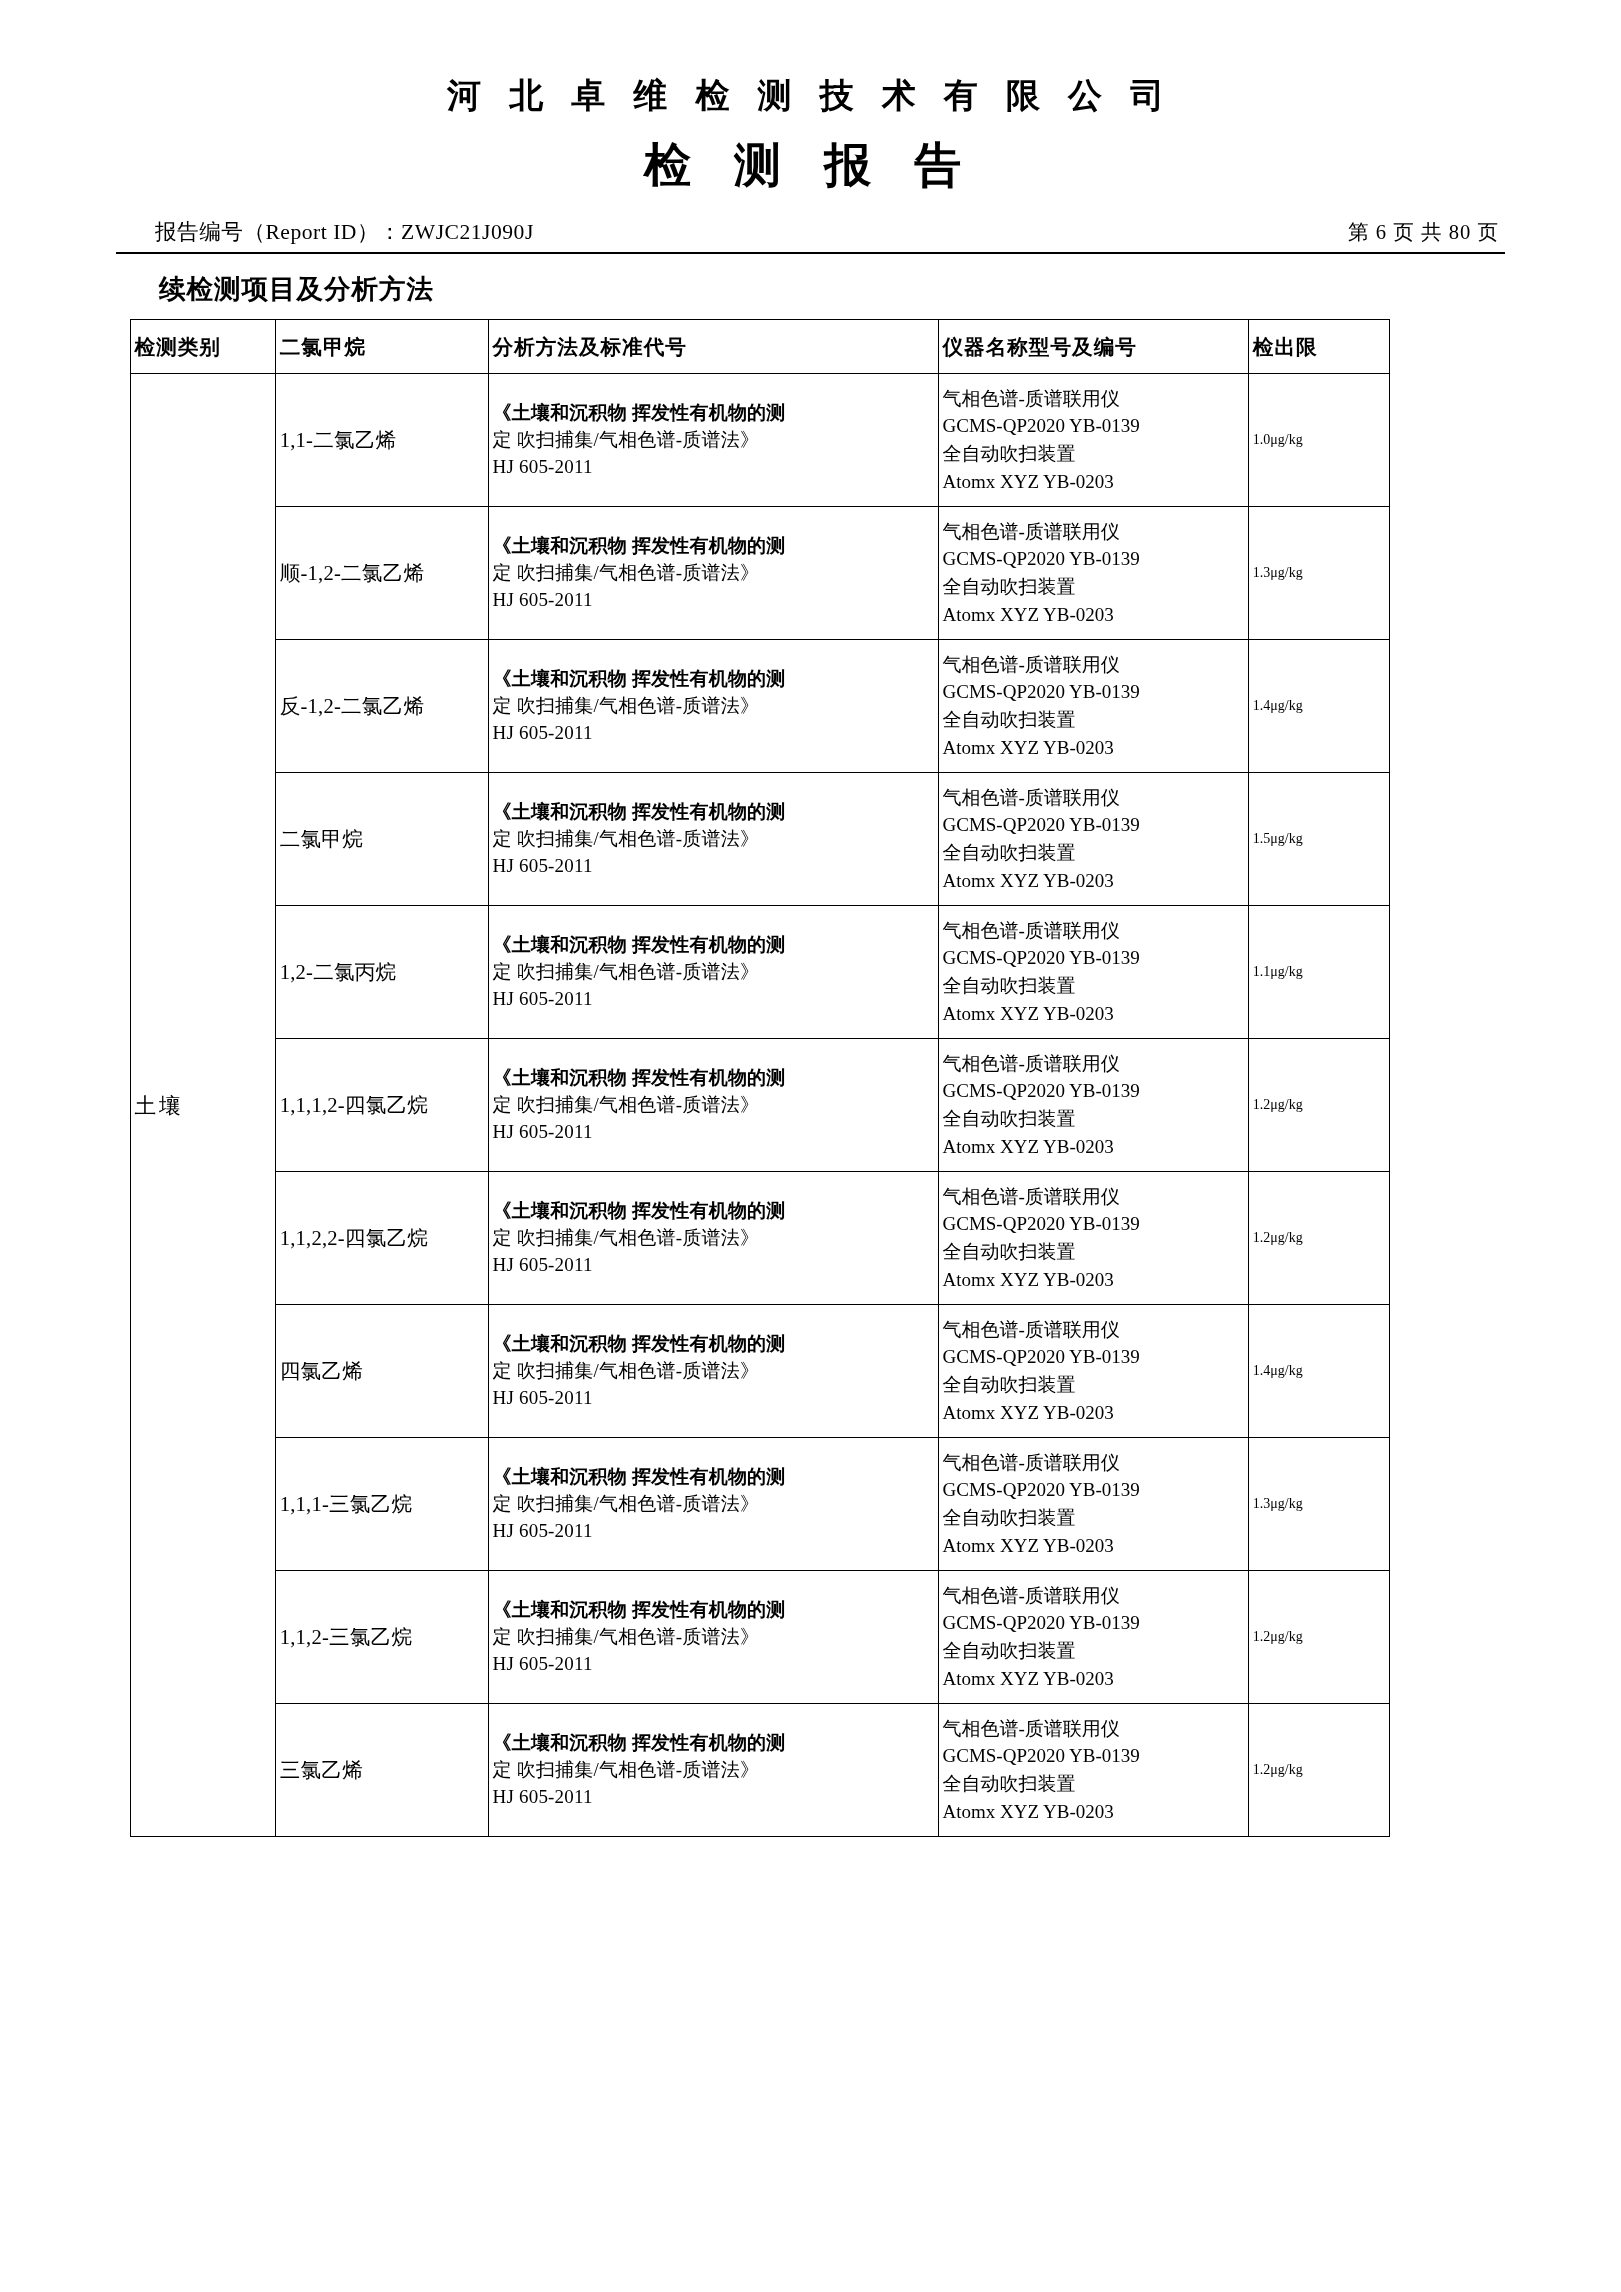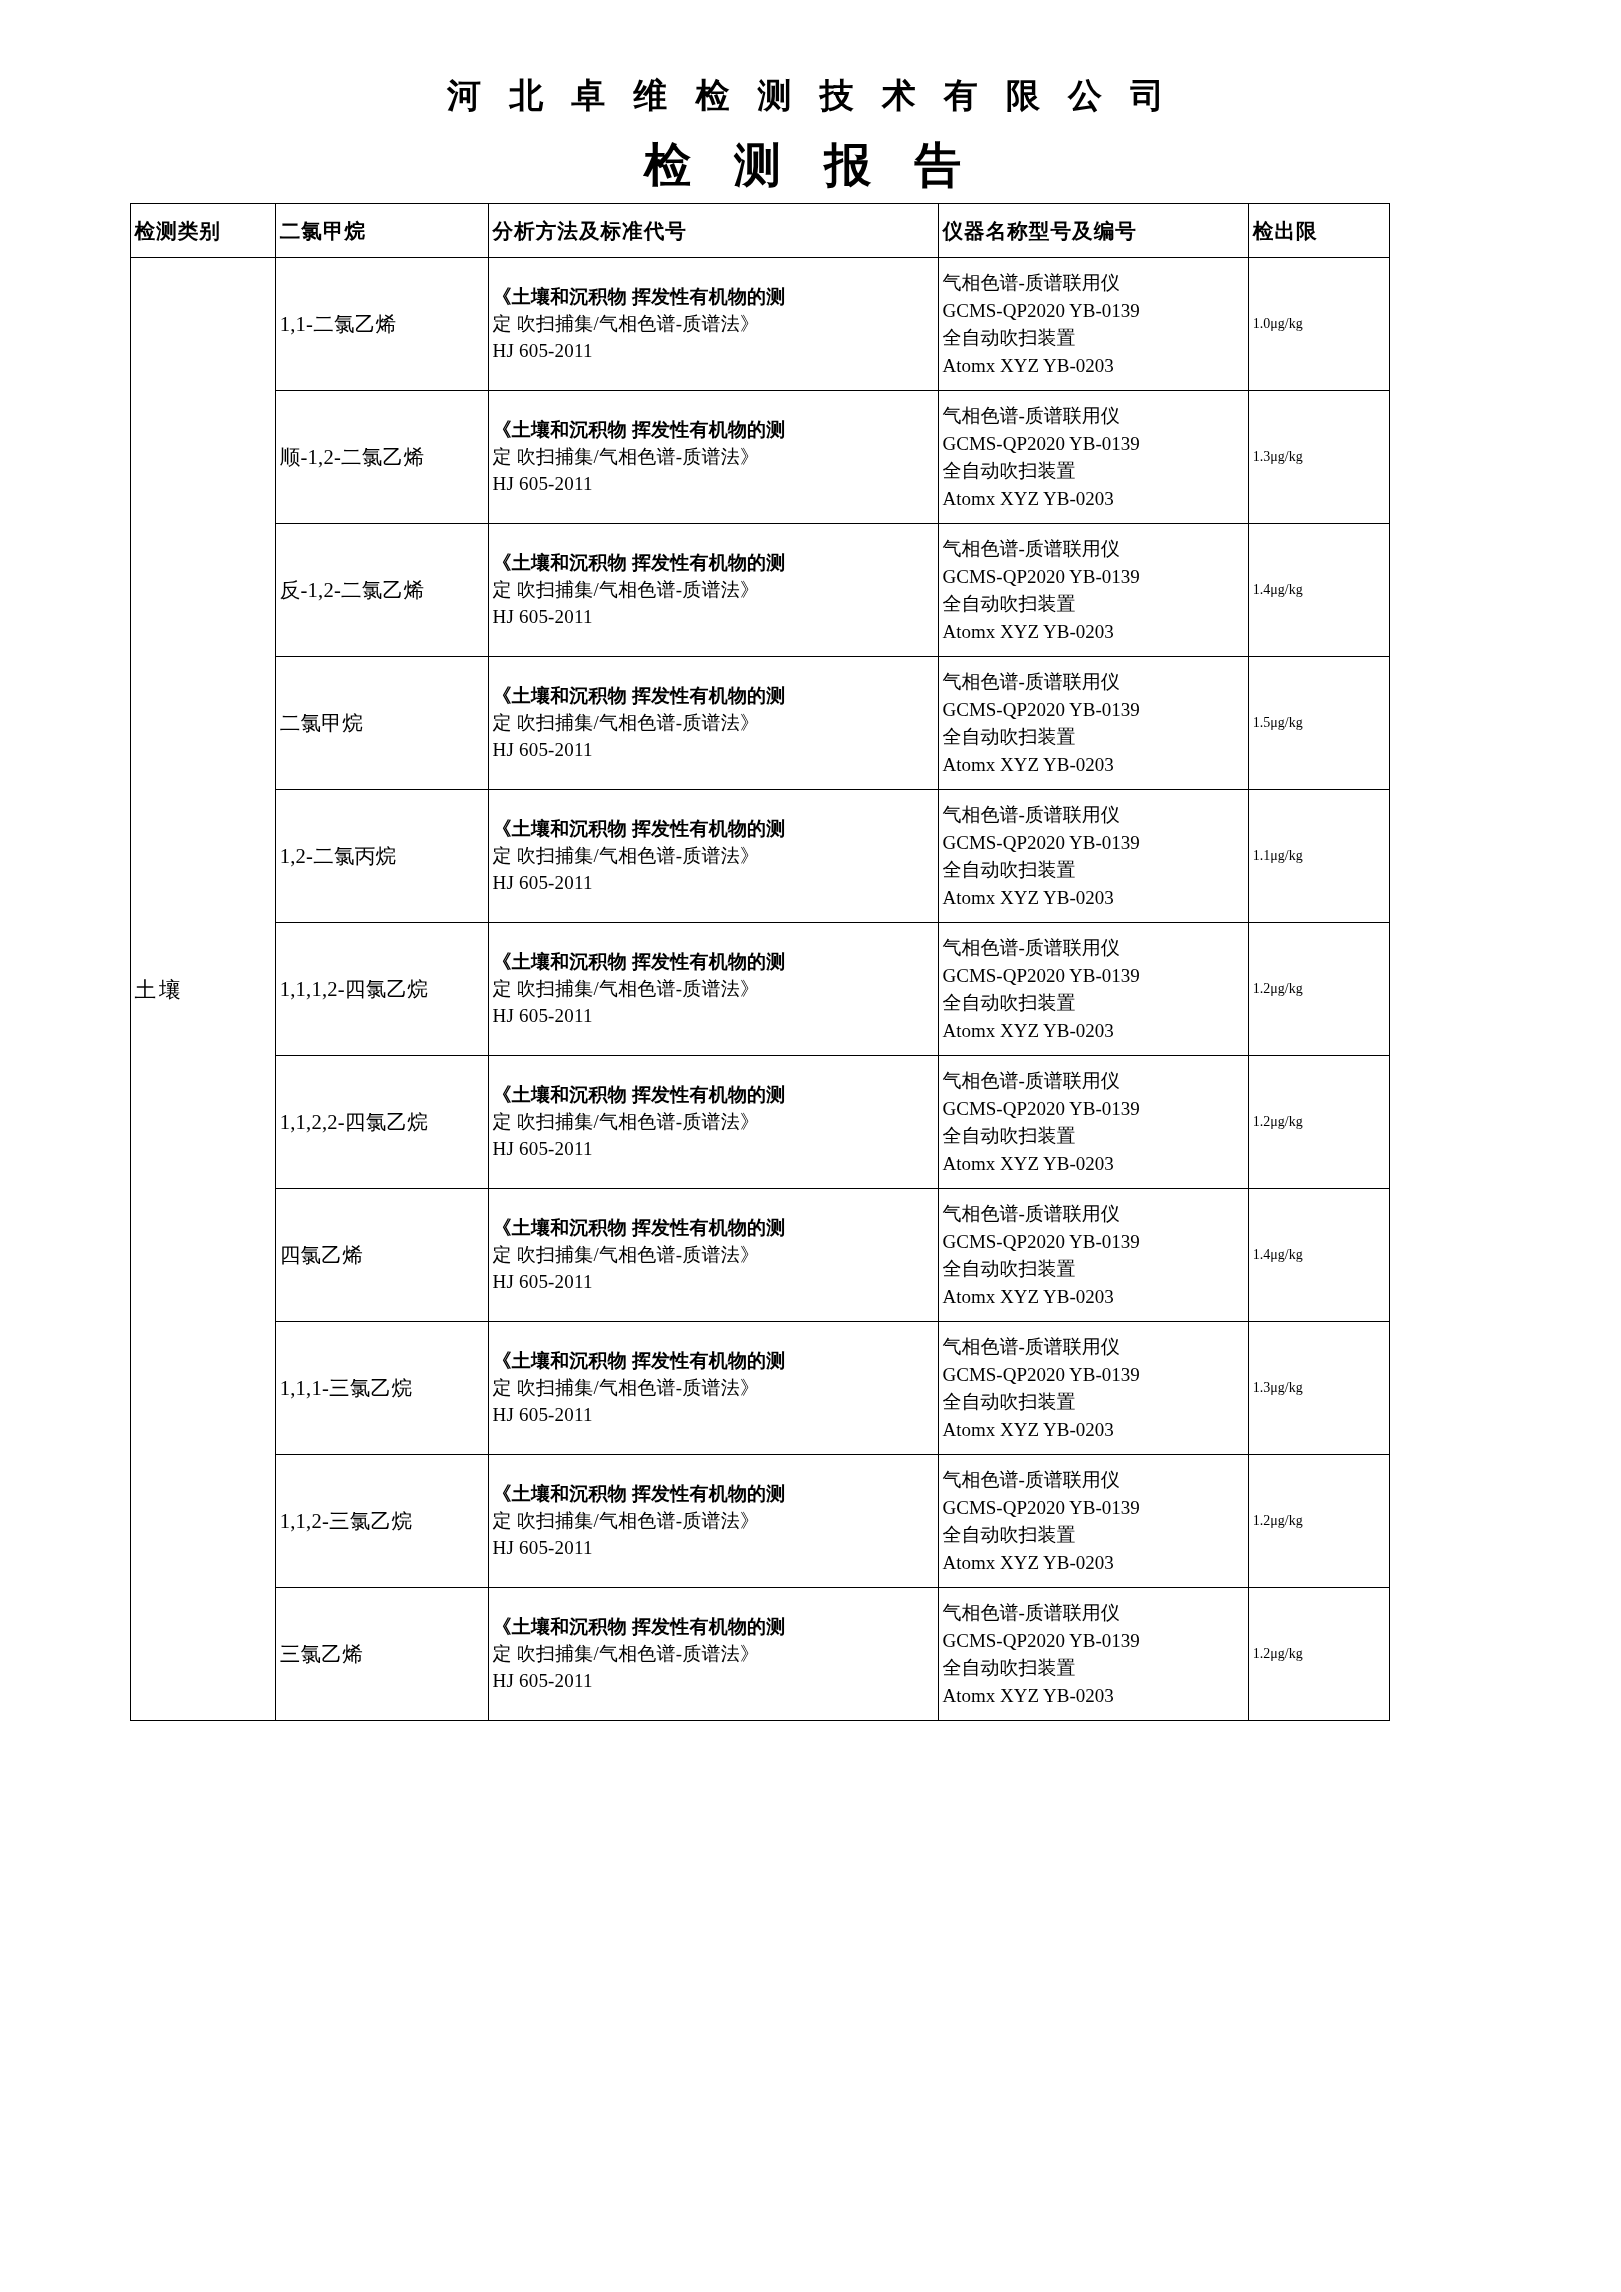--- a/index.html
+++ b/index.html
@@ -114,21 +114,26 @@
   tbody tr { height: 133px; }
 </style>
 </head>
 <body>
 
 <div class="page">
 
   <div class="company-title">河 北 卓 维 检 测 技 术 有 限 公 司</div>
   <div class="report-title">检 测 报 告</div>
 
-
+  <div class="id-row">
+    <div class="id-left">报告编号（Report ID）：ZWJC21J090J</div>
+    <div class="id-right">第 6 页 共 80 页</div>
+  </div>
+
+  <div class="section-title">续检测项目及分析方法</div>
 
   <table class="main">
     <colgroup>
       <col class="col-cat">
       <col class="col-item">
       <col class="col-method">
       <col class="col-instr">
       <col class="col-limit">
     </colgroup>
     <thead>

